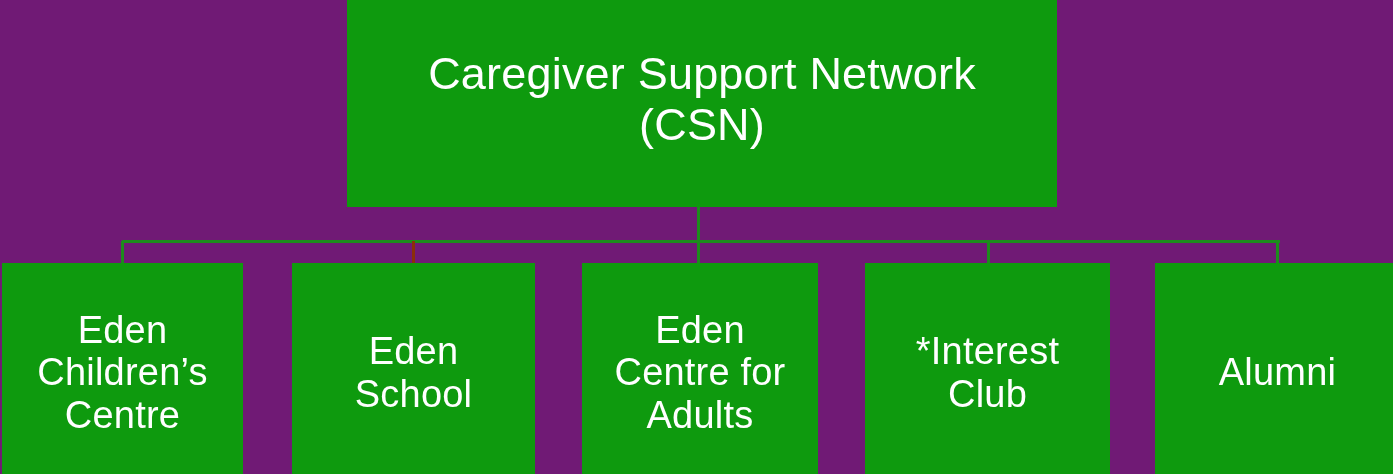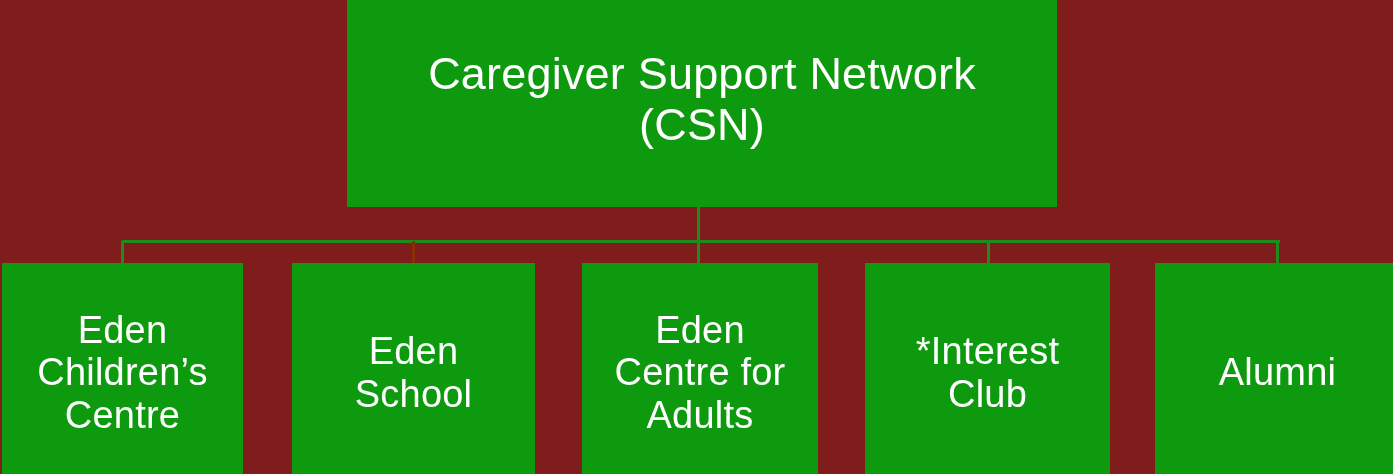--- a/index.html
+++ b/index.html
@@ -88,21 +88,21 @@
   }
   .drop-0 { left: 121px; }
   .drop-1 { left: 412px; }
   .drop-2 { left: 697px; }
   .drop-3 { left: 987px; }
   .drop-4 { left: 1276px; }
 </style>
 </head>
 <body>
 
-<div id="canvas" style="background-color: #7f1d1d;">
+<div id="canvas" style="background-color: #701a75;">
 
   <div class="conn conn-h bus" style="background-color: rgb(29, 140, 29);"></div>
 
   <div class="conn conn-v stem" style="background-color: rgb(29, 140, 29);"></div>
 
   <div class="conn conn-v drop drop-0" style="background-color: rgb(29, 140, 29);"></div>
   <div class="conn conn-v drop drop-1" style="background-color: rgb(139, 47, 8);"></div>
   <div class="conn conn-v drop drop-2" style="background-color: rgb(29, 140, 29);"></div>
   <div class="conn conn-v drop drop-3" style="background-color: rgb(29, 140, 29);"></div>
   <div class="conn conn-v drop drop-4" style="background-color: rgb(29, 140, 29);"></div>

